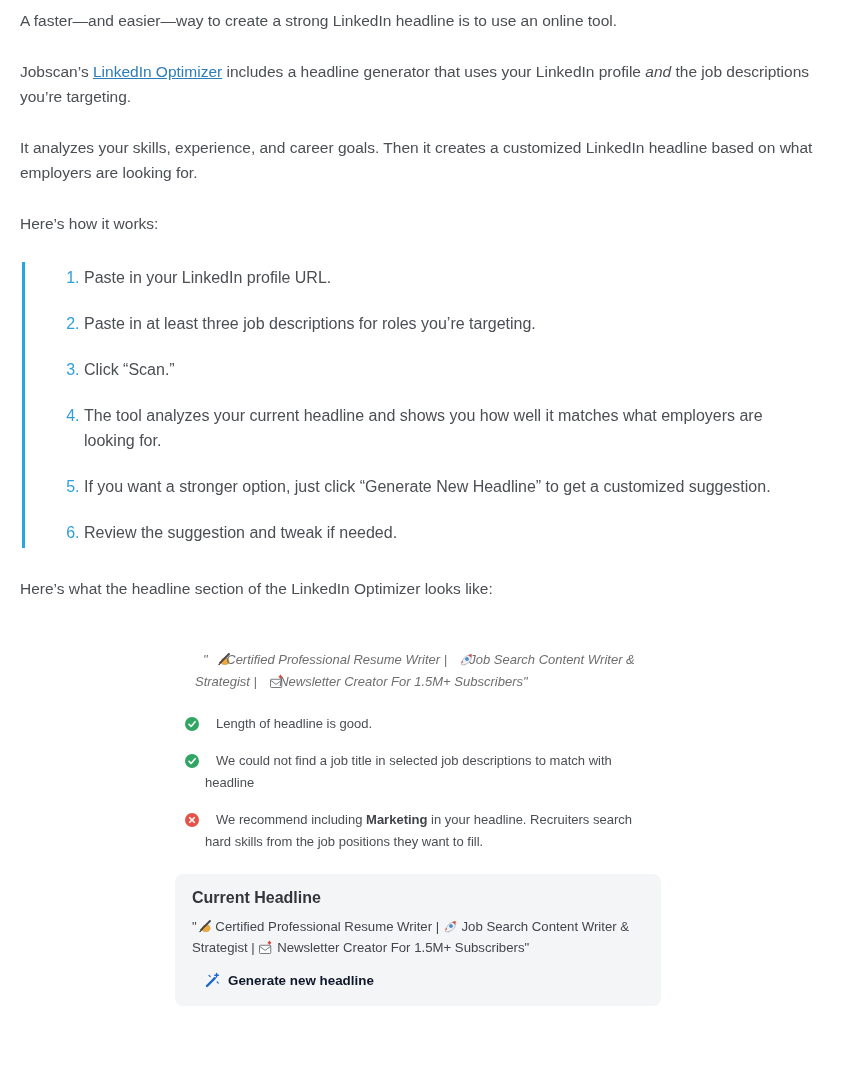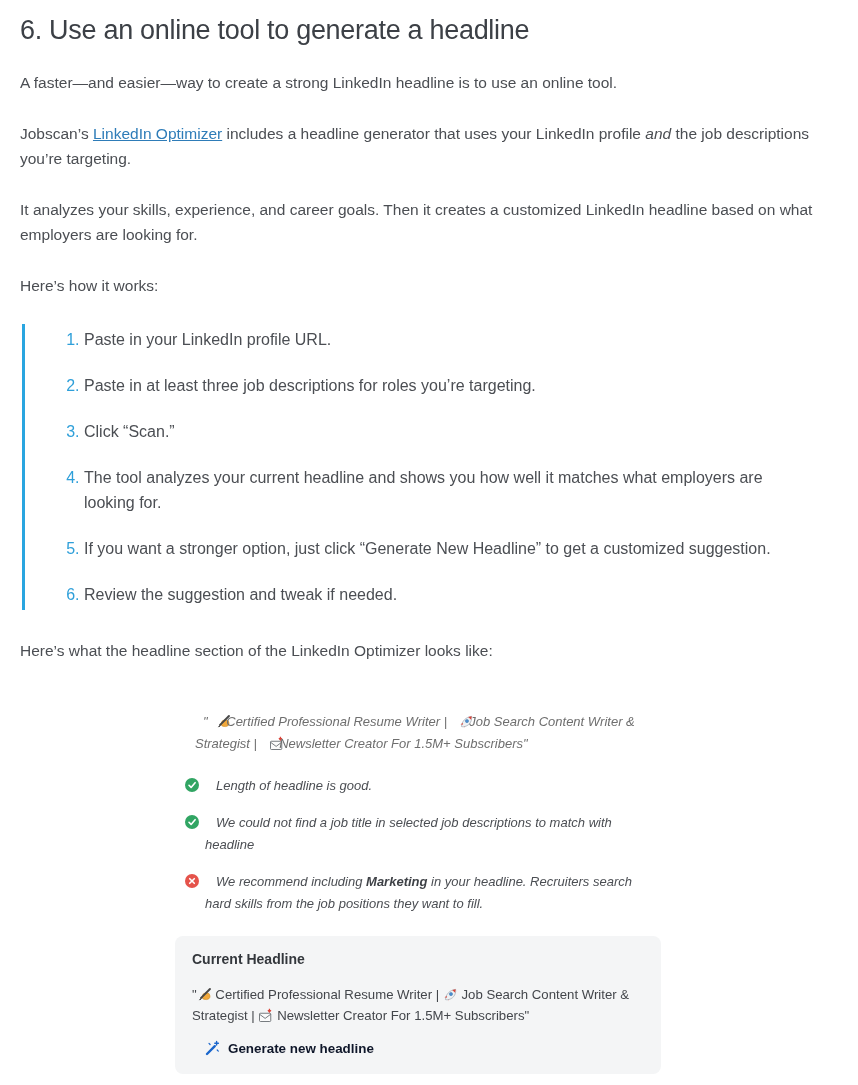--- a/index.html
+++ b/index.html
@@ -73,42 +73,41 @@
     width: 15px;
     height: 15px;
     vertical-align: -3px;
   }
   .check-row {
     margin: 0 26px 15px 20px;
     padding-left: 10px;
     text-indent: -10px;
     line-height: 22px;
     color: #4b4e53;
-    font-style: italic;
   }
   .check-row .status-icon {
     display: inline-block;
     width: 14px;
     height: 14px;
     vertical-align: -2.5px;
     margin-right: 7px;
   }
   .check-row b { font-weight: 700; color: #3f4247; }
 
   .headline-box {
     margin-top: 21px;
     background: #f4f5f6;
     border-radius: 8px;
     padding: 15px 17px 18px 17px;
   }
   .box-title {
     font-weight: 700;
-    font-size: 14px;
+    font-size: 16px;
     color: #33373c;
-    margin: 0 0 17px 0;
+    margin: 0 0 9px 0;
   }
   .box-headline {
     margin: 0;
     line-height: 21px;
     font-size: 13.2px;
     color: #43464b;
   }
   .generate-row {
     margin: 14px 0 0 12px;
   }
@@ -125,21 +124,20 @@
     font-size: 13.4px;
     text-decoration: none;
     cursor: pointer;
   }
 </style>
 </head>
 <body>
 
 <main class="article">
 
-  <h2 class="section-heading">6. Use an online tool to generate a headline</h2>
 
   <p class="body">A faster—and easier—way to create a strong LinkedIn headline is to use an online tool.</p>
 
   <p class="body"><span>Jobscan’s </span><a class="textlink" href="#">LinkedIn Optimizer</a><span> includes a headline generator that uses your LinkedIn profile </span><em>and</em><span> the job descriptions you’re targeting.</span></p>
 
   <p class="body">It analyzes your skills, experience, and career goals. Then it creates a customized LinkedIn headline based on what employers are looking for.</p>
 
   <p class="body">Here’s how it works:</p>
 
   <div class="steps">

